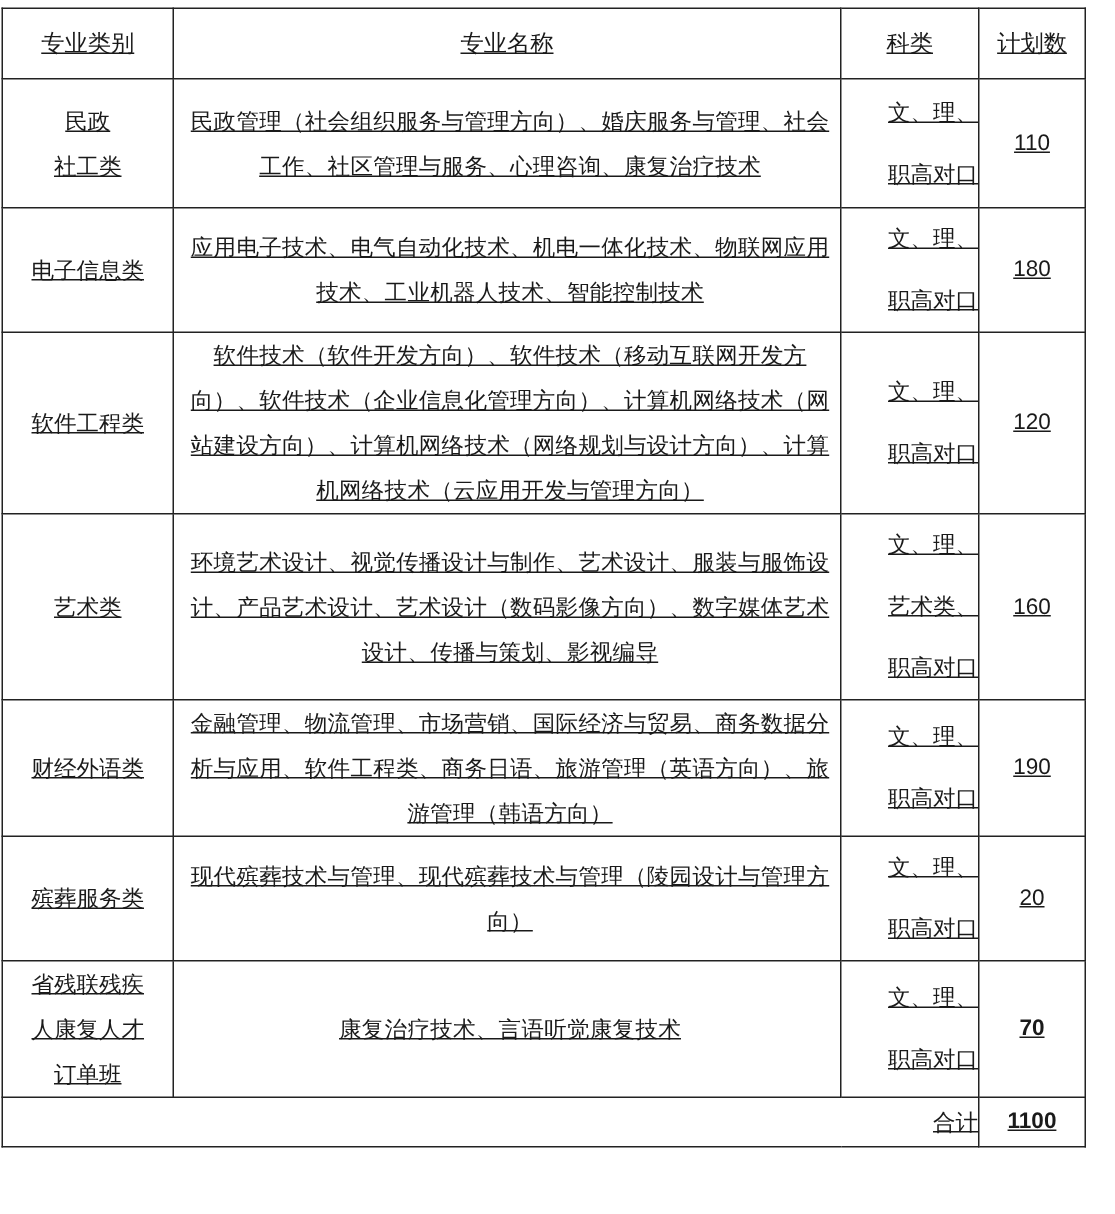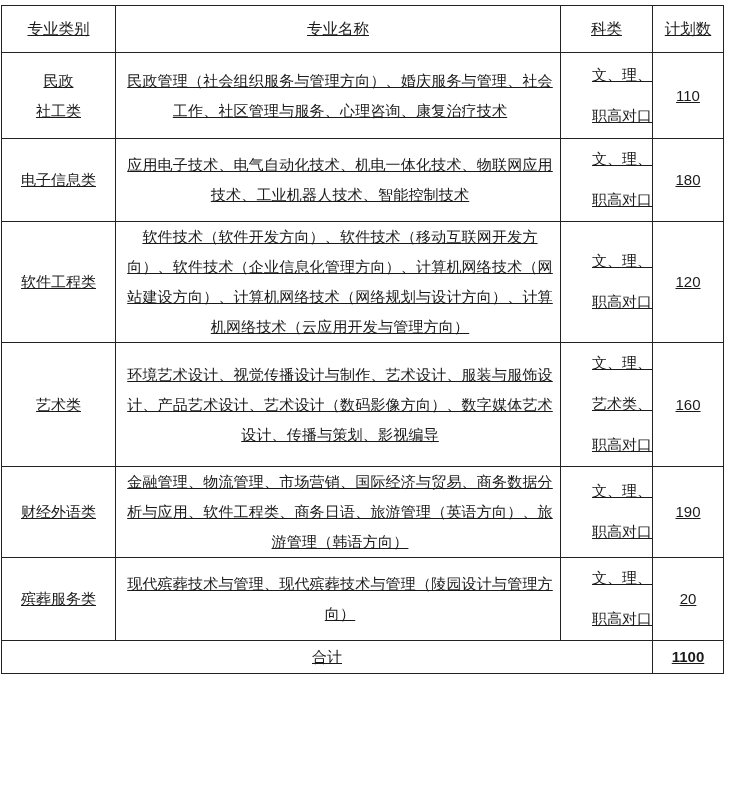--- a/index.html
+++ b/index.html
@@ -9,21 +9,21 @@
           width: 722px; table-layout: fixed; text-decoration: underline; }
   td, th { border: 1.2px solid #222; font-size: 15px; font-weight: normal;
            line-height: 30px; padding: 0; vertical-align: middle; }
   col.c1 { width: 114px; } col.c2 { width: 445px; } col.c3 { width: 92px; } col.c4 { width: 71px; }
   th { height: 46px; text-align: center; font-size: 15.5px; }
   .cat { text-align: center; line-height: 30px; }
   .names { text-align: center; padding: 0 4px 0 8px; letter-spacing: 0.2px; }
   .subj { text-align: right; padding-left: 10px; line-height: 41px; }
   .plan { text-align: center; font-family: "Liberation Sans", sans-serif; font-size: 15px; margin-left: 28px; }
   .bold { font-weight: bold; }
-  .total-label { text-align: center; }
+  .total-label { text-align: right; }
 </style>
 </head>
 <body>
 
 <table>
   <colgroup>
       <col class="c1">
       <col class="c2">
       <col class="c3">
       <col class="c4">
@@ -66,20 +66,26 @@
         <td class="names">金融管理、物流管理、市场营销、国际经济与贸易、商务数据分析与应用、软件工程类、商务日语、旅游管理（英语方向）、旅游管理（韩语方向）</td>
         <td class="subj">文、理、<br>职高对口</td>
         <td class="plan">190</td>
       </tr>
       <tr style="height: 62px;">
         <td class="cat">殡葬服务类</td>
         <td class="names">现代殡葬技术与管理、现代殡葬技术与管理（陵园设计与管理方向）</td>
         <td class="subj">文、理、<br>职高对口</td>
         <td class="plan">20</td>
       </tr>
+      <tr style="height: 90px;">
+        <td class="cat">省残联残疾<br>人康复人才<br>订单班</td>
+        <td class="names">康复治疗技术、言语听觉康复技术</td>
+        <td class="subj">文、理、<br>职高对口</td>
+        <td class="plan bold">70</td>
+      </tr>
     </tbody>
   <tfoot>
     <tr style="height:33px">
       <td colspan="3" class="total-label">合计</td>
       <td class="plan bold">1100</td>
     </tr>
   </tfoot>
 </table>
 
 </body></html>

